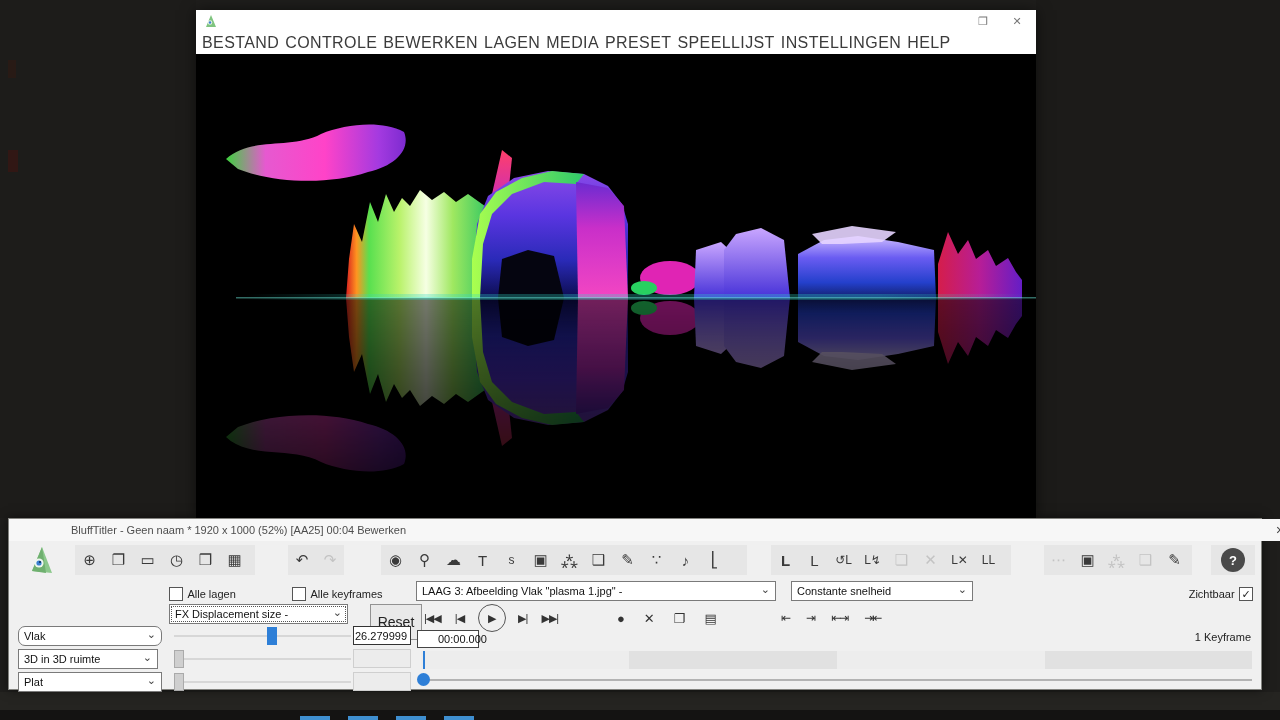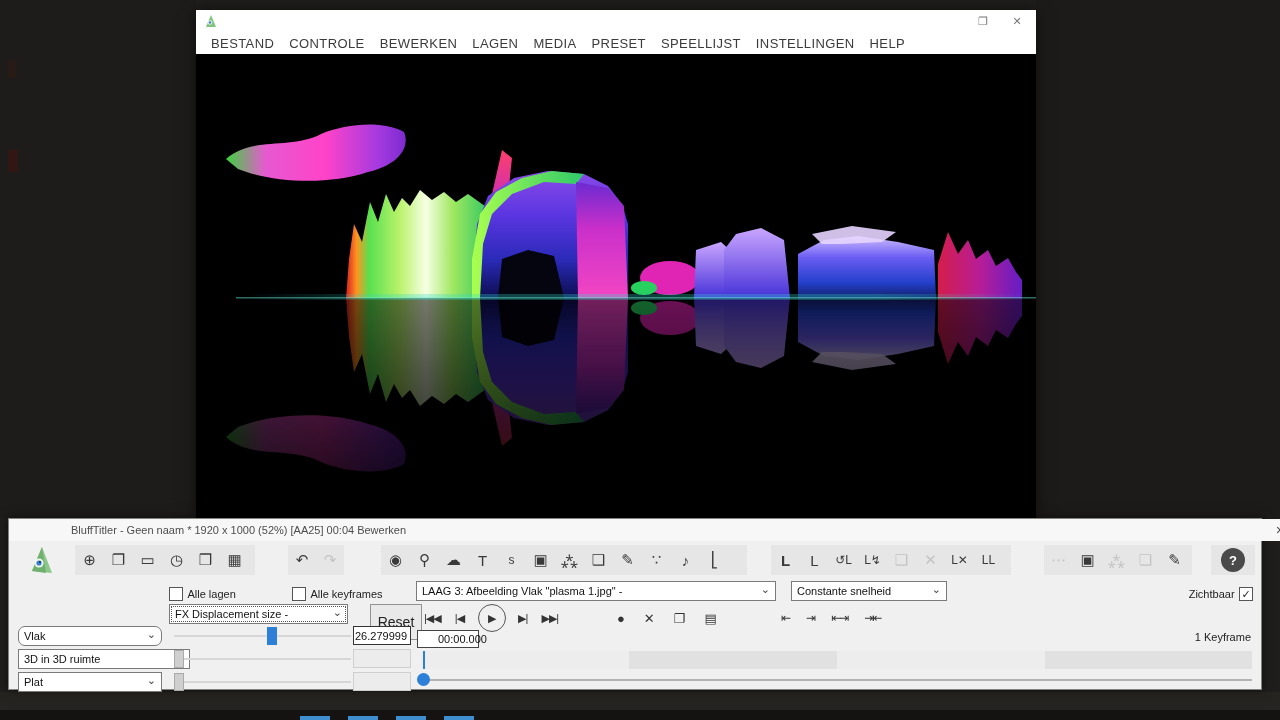--- a/index.html
+++ b/index.html
@@ -19,21 +19,21 @@
 
   
   .render-window{
     position:absolute;left:196px;top:10px;width:840px;height:508px;
     background:#fff;box-shadow:0 0 14px rgba(0,0,0,.55);
   }
   .rw-titlebar{position:absolute;left:0;top:0;width:840px;height:22px;background:#ffffff;display:flex;align-items:center;}
   .rw-title{font-size:11px;color:#9a9a9a;margin-left:6px;white-space:nowrap;}
   .rw-btn{position:absolute;top:2px;width:26px;height:18px;text-align:center;font-size:11px;color:#777;line-height:18px;cursor:default;}
   .rw-menubar{position:absolute;left:0;top:22px;width:840px;height:22px;background:#fff;display:flex;align-items:center;}
-  .rw-menubar .menu-item{font-size:13px;color:#3b3b3b;letter-spacing:.4px;margin-left:15px;white-space:nowrap;}
+  .rw-menubar .menu-item{font-size:16px;color:#3b3b3b;letter-spacing:.4px;margin-left:6px;white-space:nowrap;}
   .rw-canvas{position:absolute;left:0;top:44px;width:840px;height:464px;background:#000;overflow:hidden;}
 
   
   .control-window{
     position:absolute;left:8px;top:518px;width:1254px;height:172px;
     background:#f0f0f0;border:1px solid #82827e;box-sizing:border-box;
     box-shadow:0 0 10px rgba(0,0,0,.5);
   }
   .cw-titlebar{position:absolute;left:0;top:0;width:100%;height:22px;background:#f7f7f7;display:flex;align-items:center;padding-left:36px;}
   .cw-title{font-size:11px;color:#4d4d4d;margin-left:26px;white-space:nowrap;}
@@ -291,21 +291,21 @@
     <span class="cb-label">Alle lagen</span>
   </div>
   <div class="abs" style="left:283px;top:65px;">
     <span class="cb"></span>
     <span class="cb-label">Alle keyframes</span>
   </div>
   <div class="dd" style="left:407px;top:62px;width:360px;">
     <span>LAAG 3: Afbeelding Vlak "plasma 1.jpg" -</span>
     <span class="chev">⌄</span>
   </div>
-  <div class="dd" style="left:782px;top:62px;width:156px;">
+  <div class="dd" style="left:782px;top:62px;width:182px;">
     <span>Constante snelheid</span>
     <span class="chev">⌄</span>
   </div>
   <div class="abs" style="right:8px;top:65px;">
     <span class="cb-label">Zichtbaar</span>
     <span class="cb">✓</span>
   </div>
 
   <div class="dd focus-dotted" style="left:160px;top:85px;width:179px;">
     <span>FX Displacement size -</span>
@@ -332,21 +332,21 @@
     <span class="n-btn">⇤</span>
     <span class="n-btn">⇥</span>
     <span class="n-btn">⇤⇥</span>
     <span class="n-btn">⇥⇤</span>
   </div>
 
   <div class="dd" style="left:9px;top:107px;width:144px;border-radius:7px;">
     <span>Vlak</span>
     <span class="chev">⌄</span>
   </div>
-  <div class="dd" style="left:9px;top:130px;width:172px;align-items:center;">
+  <div class="dd" style="left:9px;top:130px;width:140px;align-items:center;">
     <span>3D in 3D ruimte</span>
     <span class="chev">⌄</span>
   </div>
   <div class="dd" style="left:9px;top:153px;width:144px;">
     <span>Plat</span>
     <span class="chev">⌄</span>
   </div>
 
   <div class="slider-track" style="left:165px;top:116px;width:177px;"></div>
   <div class="slider-handle active" style="left:258px;top:108px;"></div>

